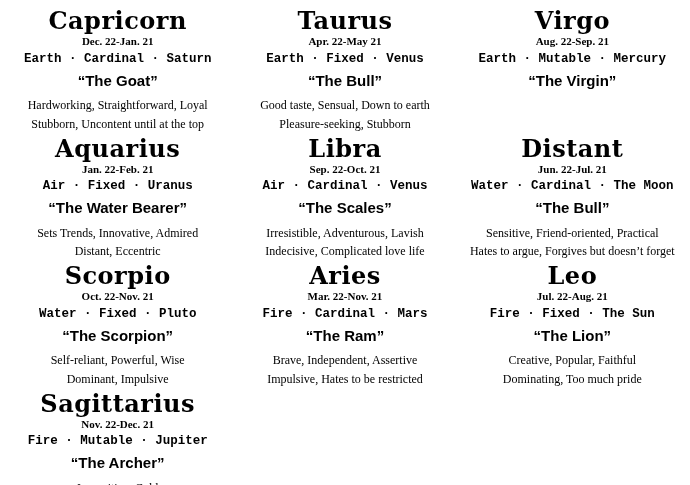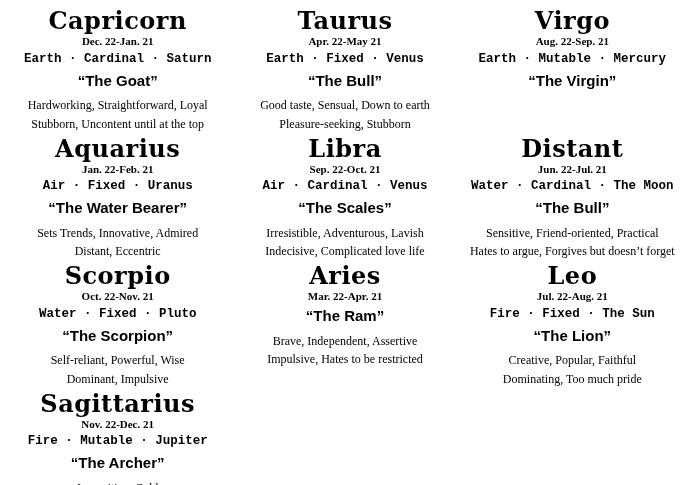--- a/index.html
+++ b/index.html
@@ -146,21 +146,22 @@
     <div class="sign-attrs">Water · Fixed · Pluto</div>
     <div class="sign-nickname">“The Scorpion”</div>
     <div class="sign-traits">
       <div>Self-reliant, Powerful, Wise</div>
       <div>Dominant, Impulsive</div>
     </div>
   </div>
 
   <div class="sign">
     <div class="sign-name">Aries</div>
-    <div class="sign-dates">Mar. 22-Apr. 21</div>
+    <div class="sign-dates">Mar. 22-Nov. 21</div>
+    <div class="sign-attrs">Fire · Cardinal · Mars</div>
     <div class="sign-nickname">“The Ram”</div>
     <div class="sign-traits">
       <div>Brave, Independent, Assertive</div>
       <div>Impulsive, Hates to be restricted</div>
     </div>
   </div>
 
   <div class="sign">
     <div class="sign-name">Leo</div>
     <div class="sign-dates">Jul. 22-Aug. 21</div>

